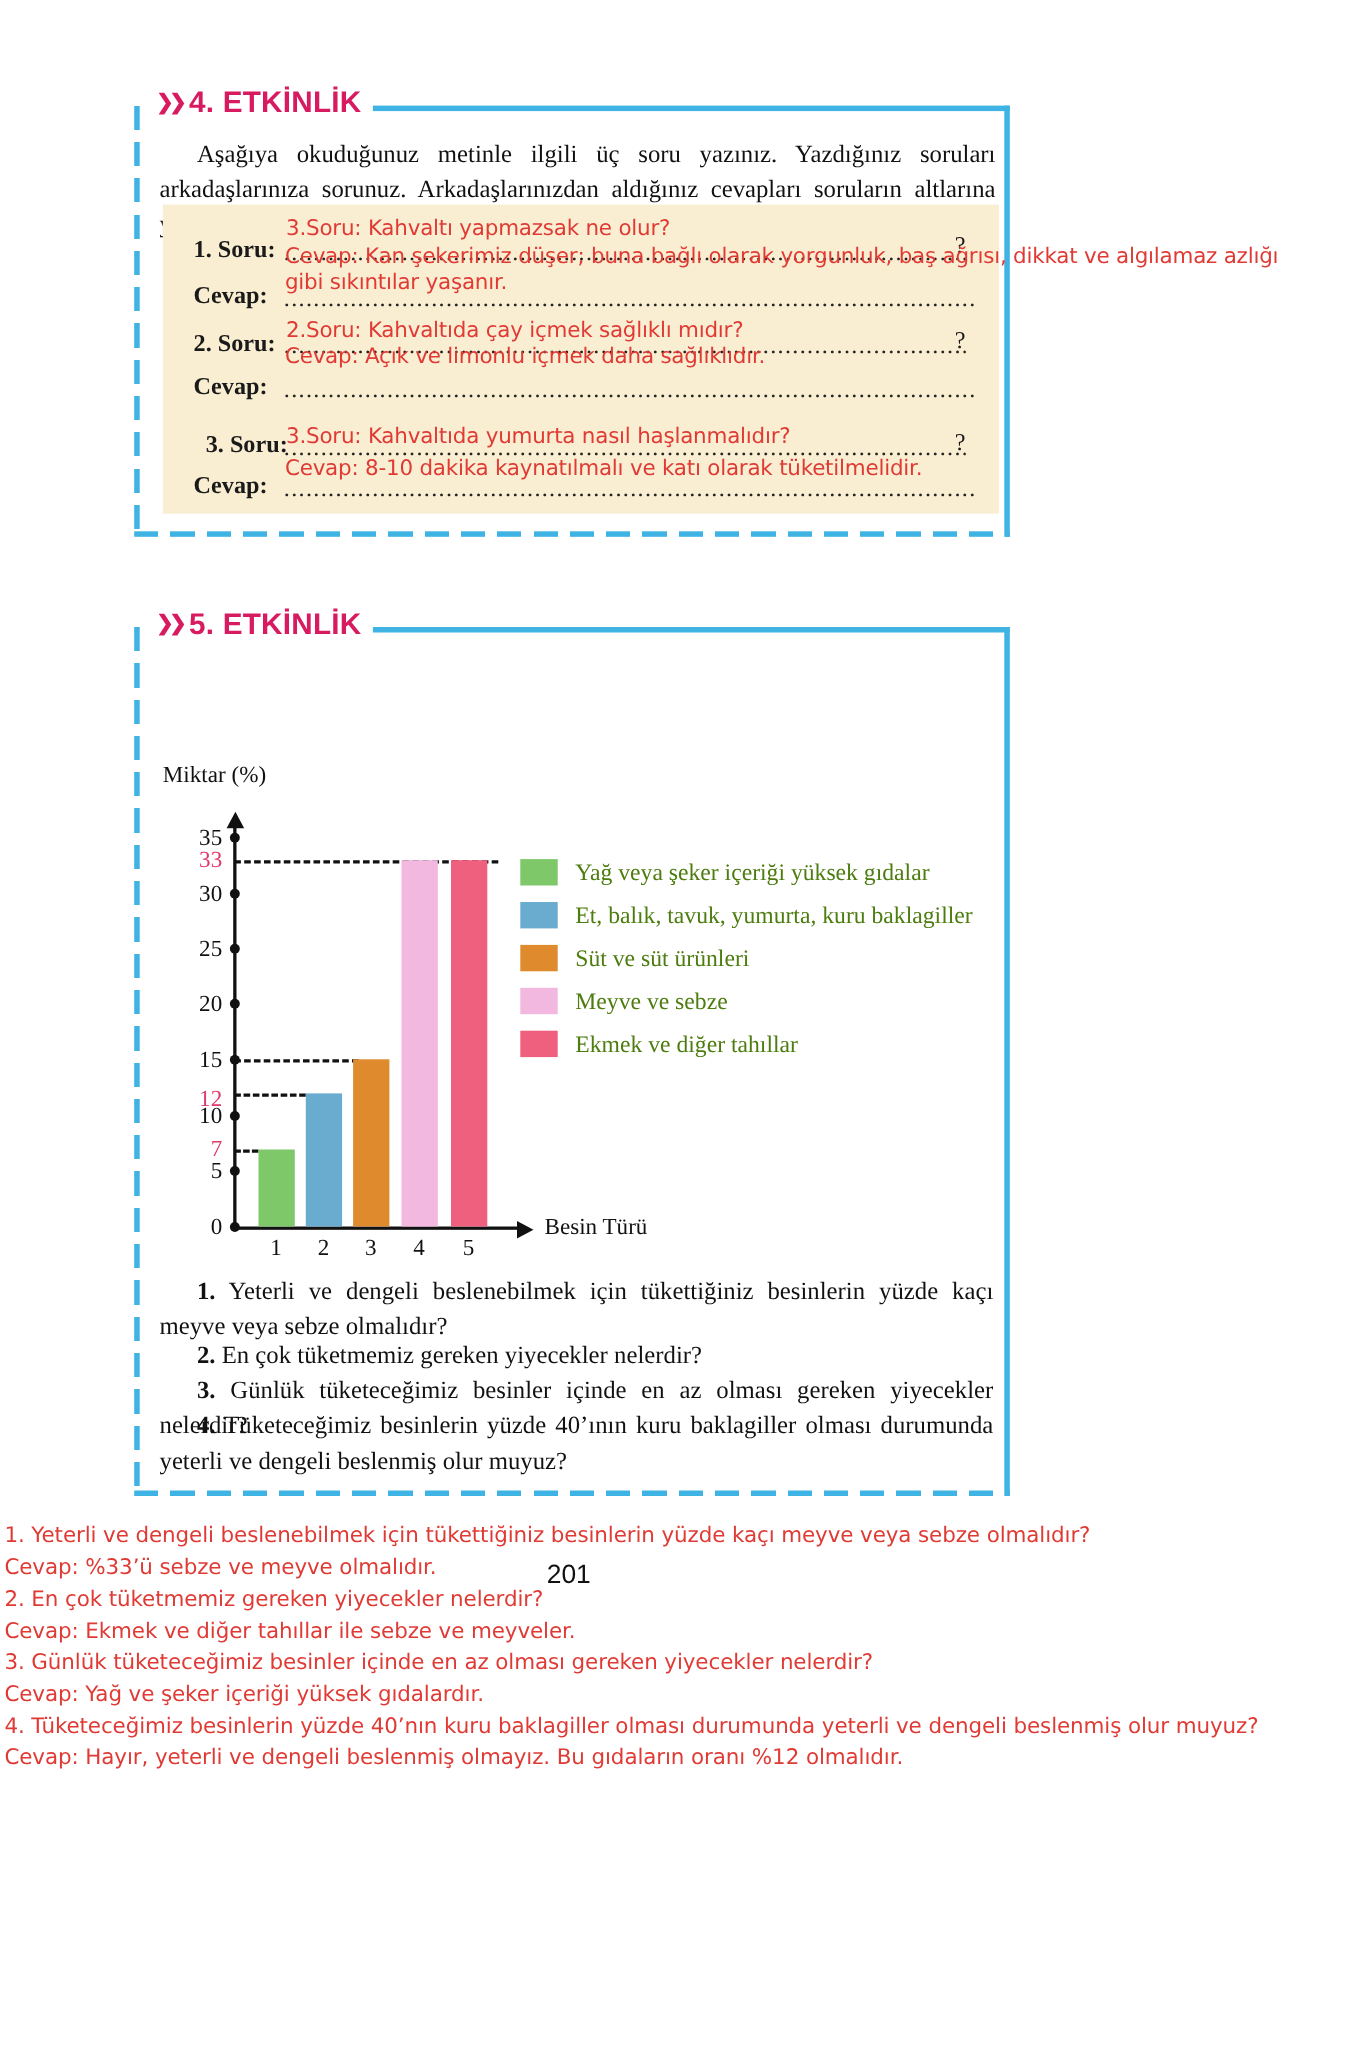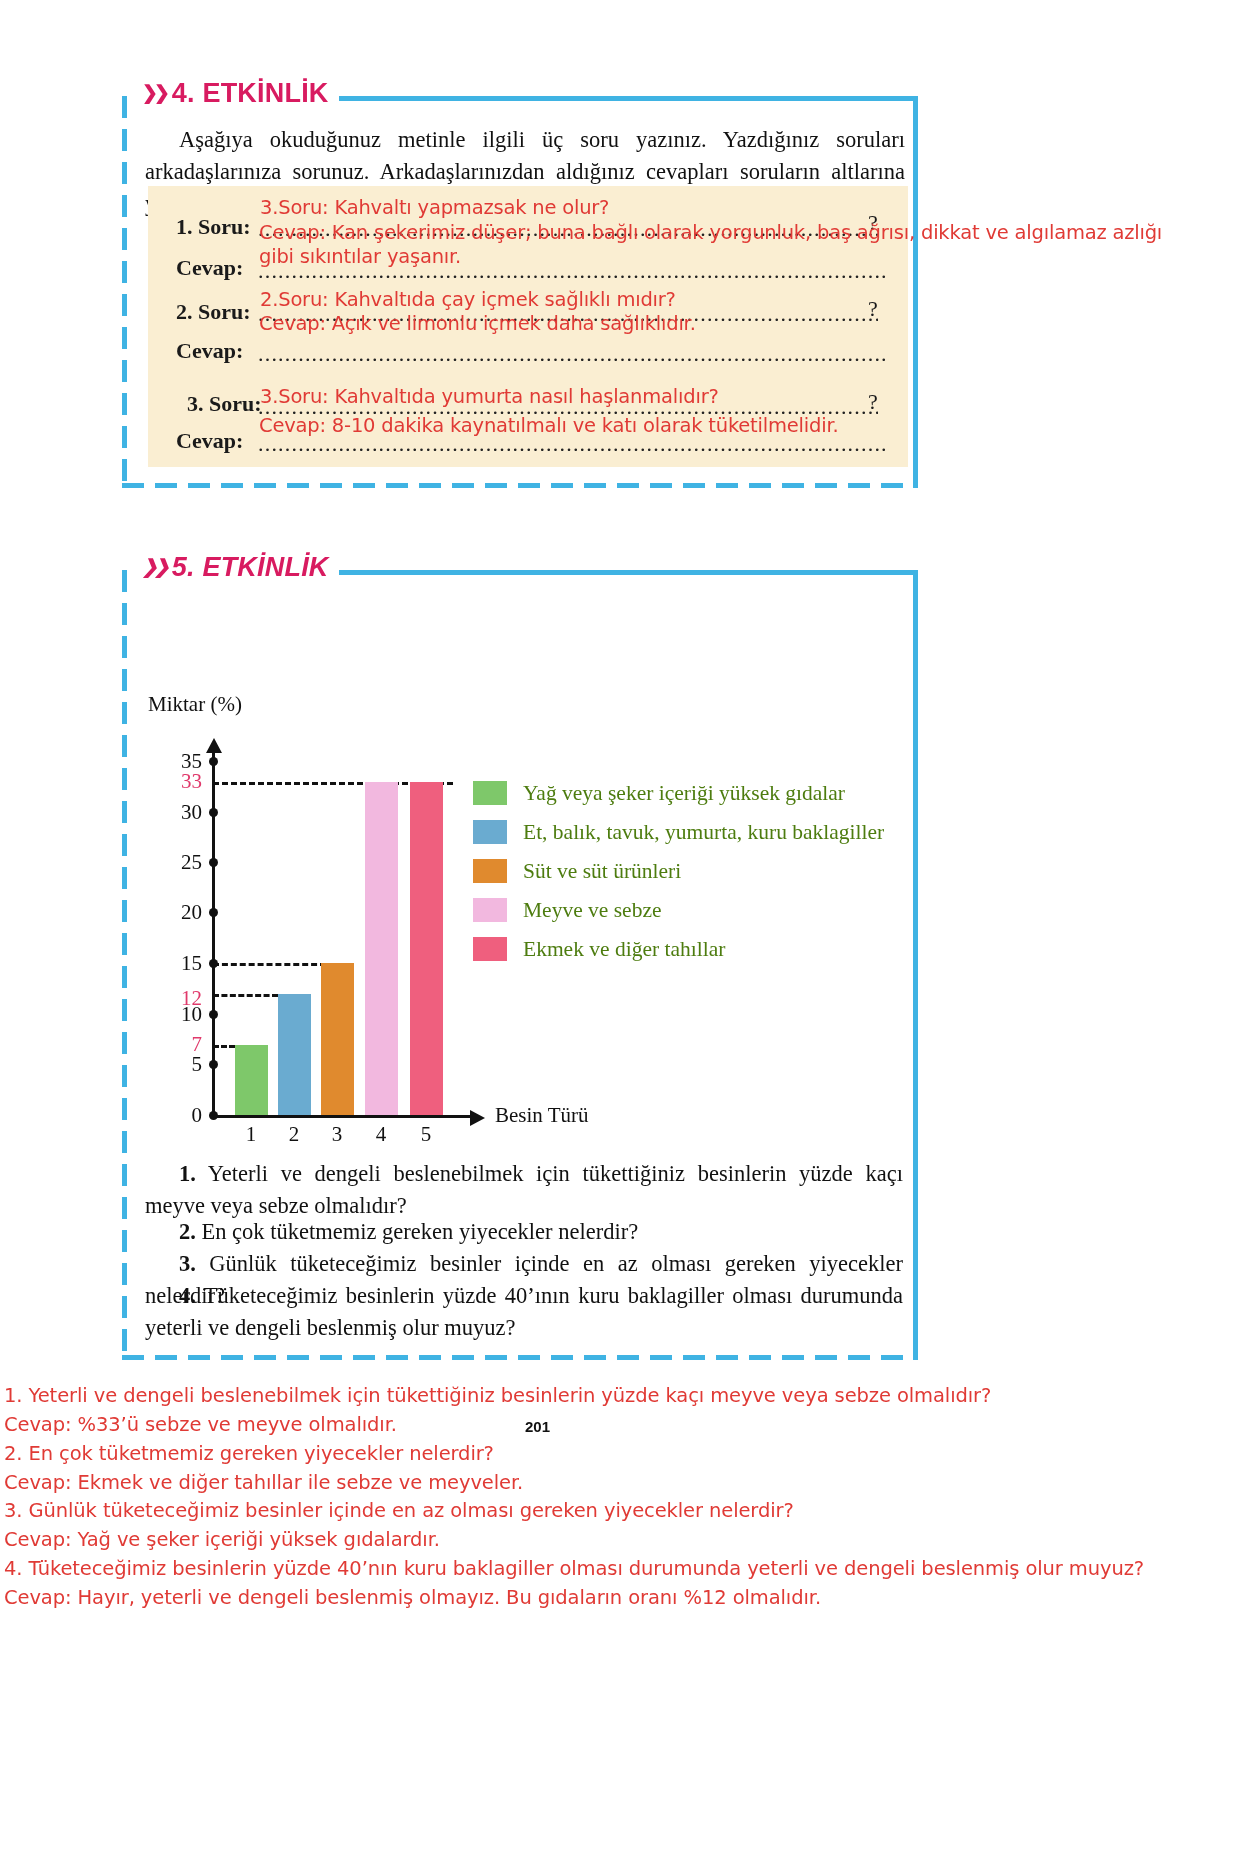--- a/index.html
+++ b/index.html
@@ -155,24 +155,23 @@
     position: absolute;
     font-size: 22.5px; line-height: 1.42; color:#111;
     text-align: justify;
   }
   .numbered-q b { font-weight: bold; }
   .numbered-q .ind { display:inline-block; width:34px; }
 
   .page-number {
     position: absolute;
     font-family: "Liberation Sans", sans-serif;
-    font-weight: bold;
-    font-size: 15px;
+    font-weight: normal;
+    font-size: 24px;
     color: #111;
-    margin-left: 28px;
   }
 
   .bottom-answers { position: absolute; left: 4px; top: 1382px; width: 1100px; }
   .bottom-line {
     color: #e03a35;
     font-family: "DejaVu Sans", sans-serif;
     font-size: 19.5px;
     line-height: 1.48;
     white-space: nowrap;
     letter-spacing: -0.1px;
@@ -221,21 +220,21 @@
 
   <div class="q-label" style="left:176px; top:391px;margin-left:11px;">3. Soru:</div>
   <div class="dots" style="left:258px; top:394px; width:620px;">...........................................................................................................................</div>
   <div class="hand" style="left:868px; top:389px; color:#1a1a1a; font-family:'Liberation Serif',serif; font-size:22px;">?</div>
   <div class="q-label" style="left:176px; top:428px;">Cevap:</div>
   <div class="dots" style="left:258px; top:431px; width:630px;">...........................................................................................................................</div>
 
   <div class="hand" style="left:260px; top:385px;">3.Soru: Kahvaltıda yumurta nasıl haşlanmalıdır?</div>
   <div class="hand" style="left:259px; top:414px;">Cevap: 8-10 dakika kaynatılmalı ve katı olarak tüketilmelidir.</div>
 
-  <div class="activity" style="left:122px; top:570px; width:796px; height:790px;font-style:italic;">
+  <div class="activity" style="left:122px; top:570px; width:796px; height:790px;">
     <div class="act-border-top" style="left:200px; width:596px;"></div>
     <div class="act-border-left" style="height:790px;"></div>
     <div class="act-border-right" style="left:791px; height:790px;"></div>
     <div class="act-border-bottom" style="top:785px; width:796px;"></div>
 
     <div class="act-title" style="left:18px; top:-18px;">
       <span class="act-arrows">❯❯</span><span>5. ETKİNLİK</span>
     </div>
   </div>
 

